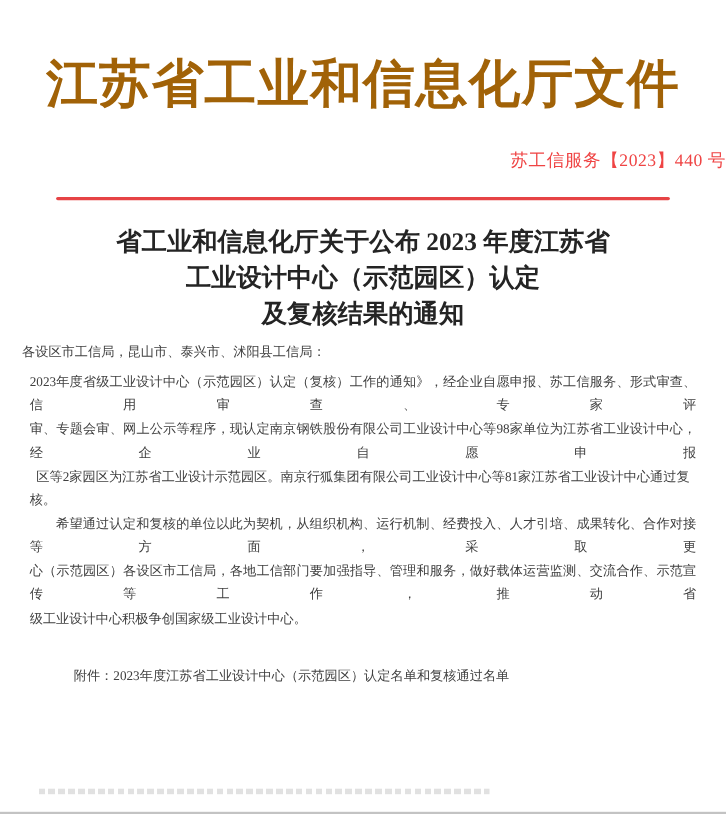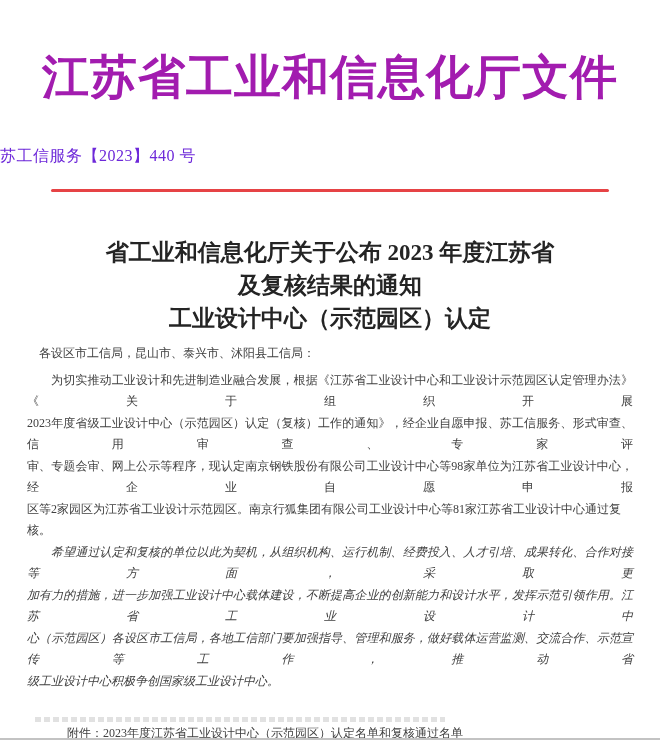--- a/index.html
+++ b/index.html
@@ -9,67 +9,67 @@
     height: 741px;
     background: #ffffff;
     overflow: hidden;
     font-family: "Liberation Serif", "DejaVu Serif", serif;
   }
 
   
   .agency-header {
     padding-top: 44px;
     text-align: center;
-    color: #a21caf;
+    color: #a16207;
     font-size: 47px;
     font-weight: bold;
     line-height: 66px;
     letter-spacing: 1px;
     white-space: nowrap;
   }
 
   .doc-number {
-    margin-top: 36px;
-    text-align: left;
+    margin-top: 26px;
+    text-align: right;
     font-size: 16px;
-    color: #6d28d9;
+    color: #ef4444;
     letter-spacing: 0.5px;
   }
 
   .red-divider {
     margin: 22px auto 0 auto;
     width: 558px;
     height: 3px;
     background: #e64345;
     border-radius: 2px;
   }
 
   
   .notice-title {
-    margin-top: 44px;
+    margin-top: 21px;
     text-align: center;
     color: #242424;
     font-weight: bold;
     font-size: 23px;
     line-height: 33px;
   }
 
   
   .body-text {
     margin-top: 8px;
     color: #404040;
     font-size: 12px;
     line-height: 21.5px;
   }
-  .salutation { margin: 0 39px; }
+  .salutation { margin: 0 20px; }
   .para { margin: 5px 27px 0 27px; }
-  .para + .para { margin-top: 0; font-style: italic; }
+  .para + .para { margin-top: 0; }
   .jline { text-align: justify; text-align-last: justify; }
   .first-line { text-indent: 2em; }
-  .last-line { text-align: left; text-align-last: left; }
+  .last-line { text-align: center; text-align-last: left; }
 
   .attachment { margin: 31px 27px 0 67px; }
 
   
   .faint-artifact {
     position: absolute;
     left: 35px;
     top: 717px;
     width: 410px;
     height: 5px;
@@ -92,38 +92,36 @@
 <div class="page">
 
   <div class="agency-header">江苏省工业和信息化厅文件</div>
 
   <div class="doc-number">苏工信服务【2023】440 号</div>
 
   <div class="red-divider"></div>
 
   <div class="notice-title">
     <div>省工业和信息化厅关于公布 2023 年度江苏省</div>
+    <div>工业设计中心（示范园区）认定</div>
     <div>及复核结果的通知</div>
-    <div>工业设计中心（示范园区）认定</div>
   </div>
 
   <div class="body-text">
 
     <div class="salutation">各设区市工信局，昆山市、泰兴市、沭阳县工信局：</div>
 
     <div class="para">
-      <div class="jline first-line">为切实推动工业设计和先进制造业融合发展，根据《江苏省工业设计中心和工业设计示范园区认定管理办法》《关于组织开展</div>
       <div class="jline">2023年度省级工业设计中心（示范园区）认定（复核）工作的通知》，经企业自愿申报、苏工信服务、形式审查、信用审查、专家评</div>
       <div class="jline">审、专题会审、网上公示等程序，现认定南京钢铁股份有限公司工业设计中心等98家单位为江苏省工业设计中心，经企业自愿申报</div>
       <div class="last-line">区等2家园区为江苏省工业设计示范园区。南京行狐集团有限公司工业设计中心等81家江苏省工业设计中心通过复核。</div>
     </div>
 
     <div class="para">
       <div class="jline first-line">希望通过认定和复核的单位以此为契机，从组织机构、运行机制、经费投入、人才引培、成果转化、合作对接等方面，采取更</div>
-      <div class="jline">加有力的措施，进一步加强工业设计中心载体建设，不断提高企业的创新能力和设计水平，发挥示范引领作用。江苏省工业设计中</div>
       <div class="jline">心（示范园区）各设区市工信局，各地工信部门要加强指导、管理和服务，做好载体运营监测、交流合作、示范宣传等工作，推动省</div>
       <div class="last-line">级工业设计中心积极争创国家级工业设计中心。</div>
     </div>
 
     <div class="attachment">附件：2023年度江苏省工业设计中心（示范园区）认定名单和复核通过名单</div>
 
   </div>
 
   <div class="faint-artifact"></div>
 

